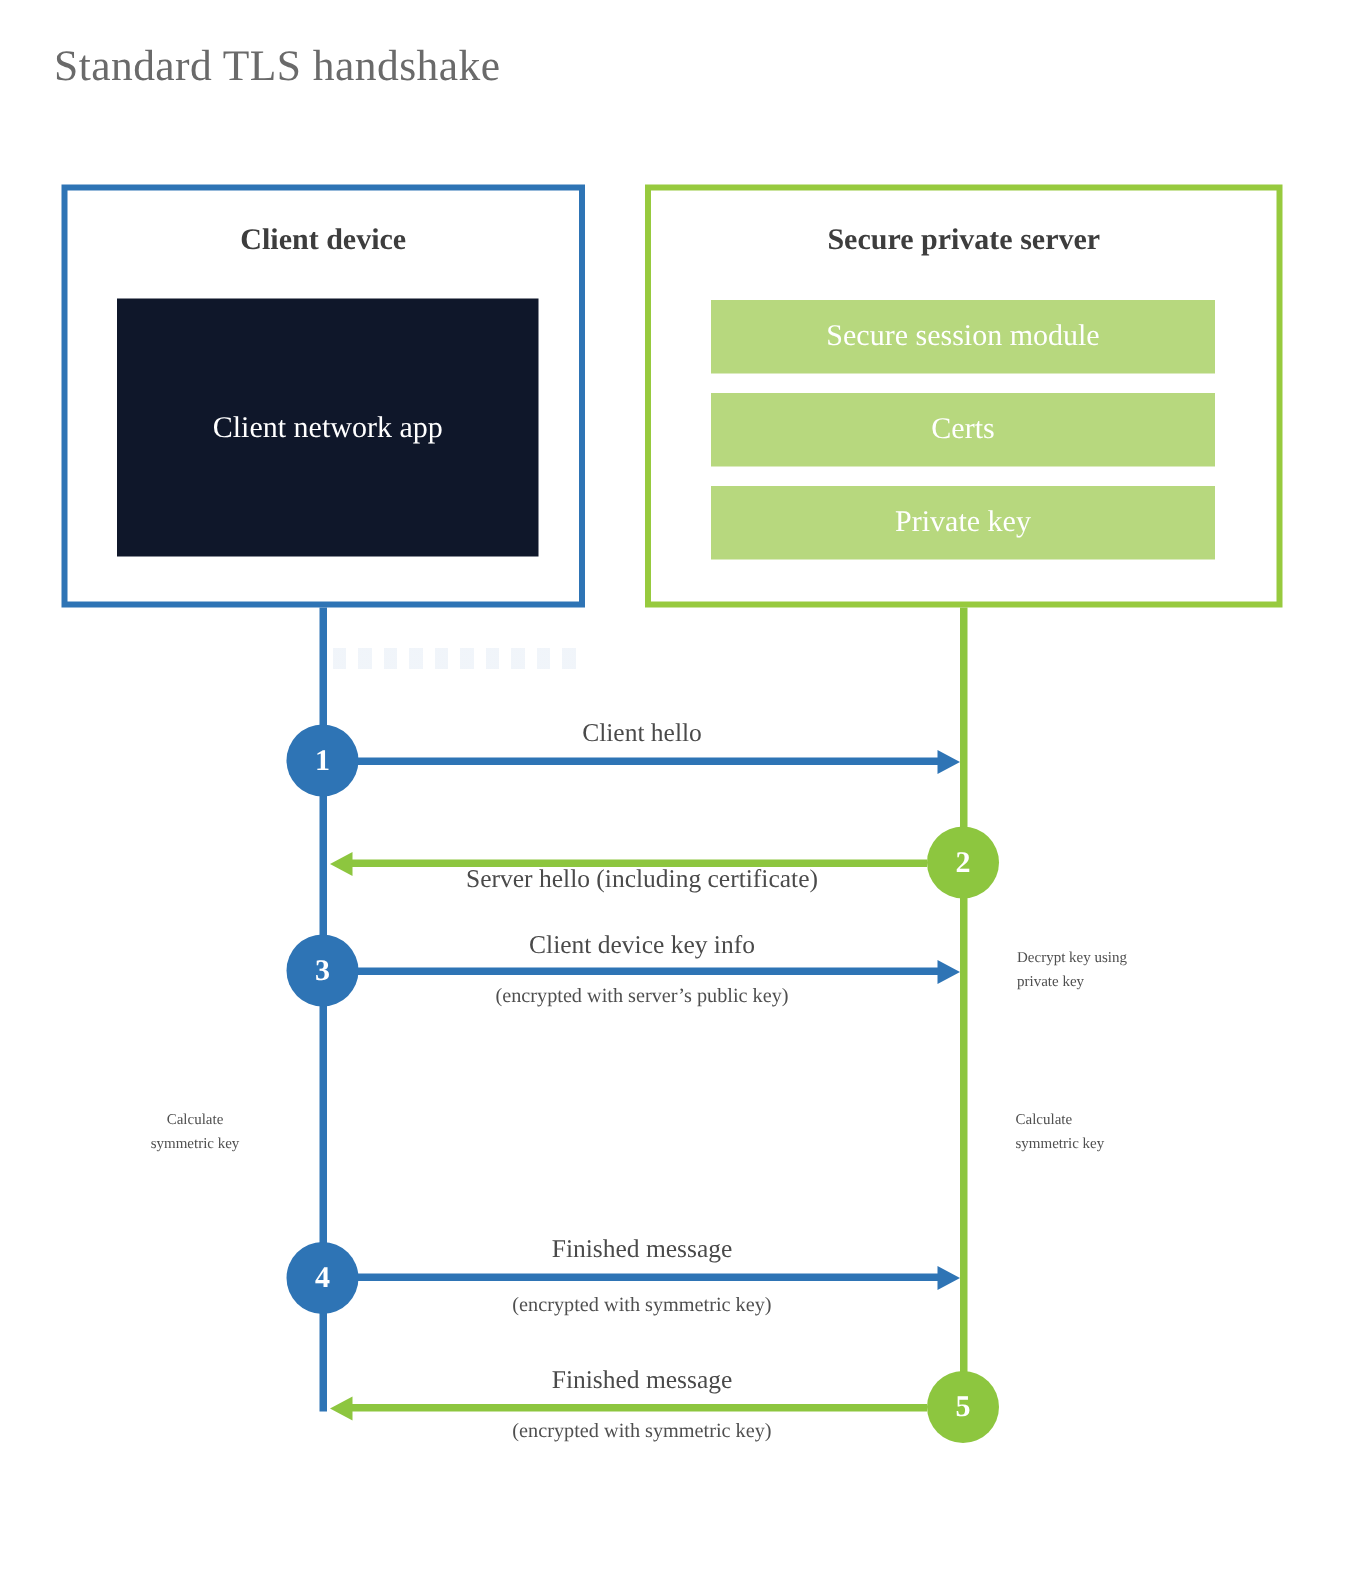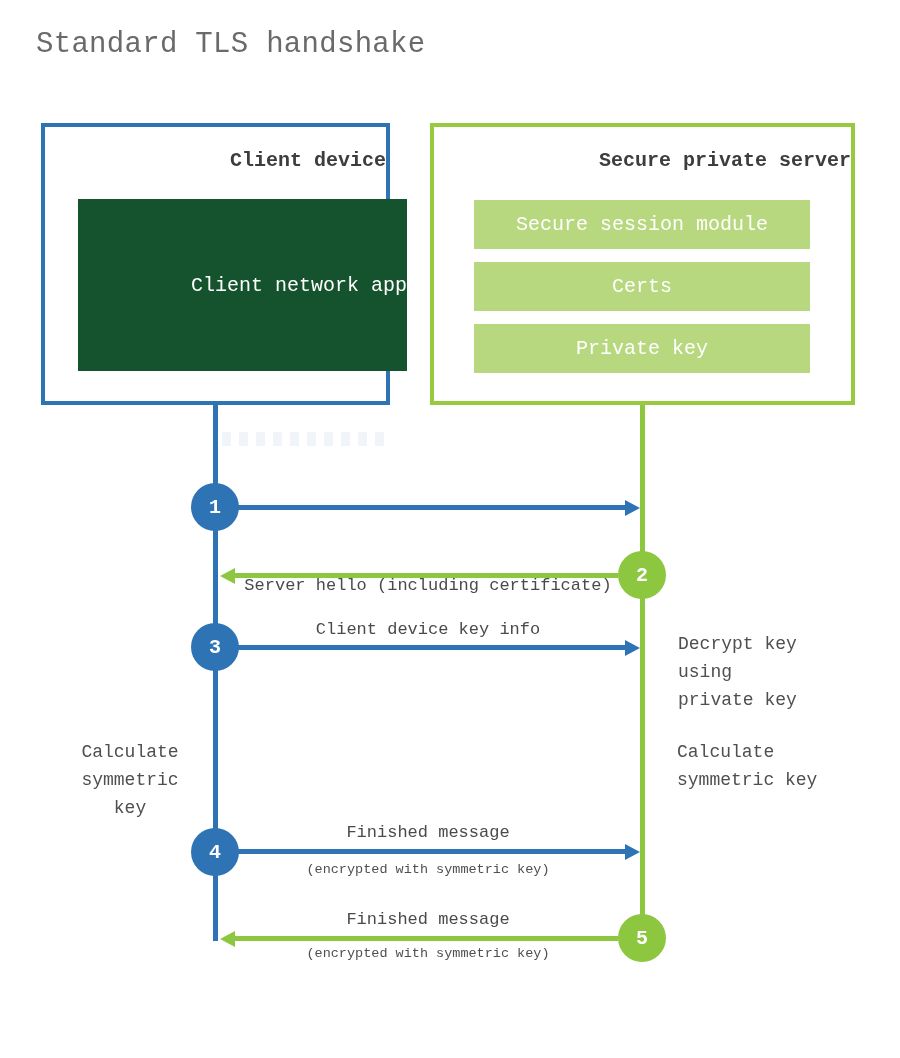--- a/index.html
+++ b/index.html
@@ -1,39 +1,39 @@
 <!DOCTYPE html>
 <html><head>
 <meta charset="utf-8">
 <style>
   html,body{margin:0;padding:0;background:#ffffff;}
   #canvas{
     position:relative;
     width:900px;height:1058px;
     background:#ffffff;
-    font-family:Liberation Mono, monospace;
+    font-family:Liberation Serif, serif;
     overflow:hidden;
   }
   
   .page-title{
     position:absolute;left:36px;top:28px;
     font-size:29px;font-weight:300;color:#6a6a6a;letter-spacing:.3px;
   }
   
   .actor-box{position:absolute;top:123px;height:282px;box-sizing:border-box;background:#fff;}
   .client-box{left:41px;width:349px;border:4px solid #2e74b5;}
   .server-box{left:430px;width:425px;border:4px solid #97ca3e;}
   .actor-heading{
-    margin-top:22px;text-align:right;
+    margin-top:22px;text-align:center;
     font-size:20px;font-weight:700;color:#3d3d3d;
   }
   .app-box{
-    position:absolute;left:78px;top:199px;width:329px;height:172px;
-    background:#14532d;color:#ffffff;
-    display:flex;align-items:center;justify-content:flex-end;text-align:center;
+    position:absolute;left:78px;top:199px;width:281px;height:172px;
+    background:#0f172a;color:#ffffff;
+    display:flex;align-items:center;justify-content:center;text-align:center;
     font-size:20px;line-height:1.45;
   }
   .app-box .inner{max-width:220px;}
   .module-bar{
     position:absolute;left:474px;width:336px;height:49px;
     background:#b7d87e;color:#ffffff;
     display:flex;align-items:center;justify-content:center;
     font-size:20px;
   }
   .bar-1{top:200px;} .bar-2{top:262px;} .bar-3{top:324px;}
@@ -81,21 +81,21 @@
     font-size:17px;color:#4a4a4a;
   }
   .m1{top:479px;} .m2{top:576px;} .m3{top:620px;} .m4{top:823px;} .m5{top:910px;}
   .sub{
     position:absolute;left:218px;width:420px;text-align:center;
     font-size:13.5px;color:#4f4f4f;
   }
   .s3{top:656px;} .s4{top:862px;} .s5{top:946px;}
   
   .note{
-    position:absolute;font-size:18px;color:#4f4f4f;line-height:1.55;
+    position:absolute;font-size:10px;color:#4f4f4f;line-height:1.55;
     white-space:pre-line;
   }
   .note-decrypt{left:678px;top:631px;width:170px;text-align:left;}
   .note-calc-left{left:72px;top:739px;width:116px;text-align:center;}
   .note-calc-right{left:677px;top:739px;width:150px;text-align:left;}
 </style>
 </head>
 <body>
 
 <div id="canvas">
@@ -119,29 +119,31 @@
     <span>Certs</span>
   </div>
   <div class="module-bar bar-3">
     <span>Private key</span>
   </div>
 
   <div class="lifeline lifeline-client"></div>
   <div class="lifeline lifeline-server"></div>
   <div class="dashes"></div>
 
+  <div class="msg m1">Client hello</div>
   <div class="arrow blue right a1"></div>
   <div class="badge blue b1">1</div>
 
   <div class="msg m2">Server hello (including certificate)</div>
   <div class="arrow green left a2"></div>
   <div class="badge green b2">2</div>
 
   <div class="msg m3">Client device key info</div>
   <div class="arrow blue right a3"></div>
+  <div class="sub s3">(encrypted with server’s public key)</div>
   <div class="badge blue b3">3</div>
   <div class="note note-decrypt">Decrypt key using
 private key</div>
 
   <div class="note note-calc-left">Calculate
 symmetric key</div>
   <div class="note note-calc-right">Calculate
 symmetric key</div>
 
   <div class="msg m4">Finished message</div>

